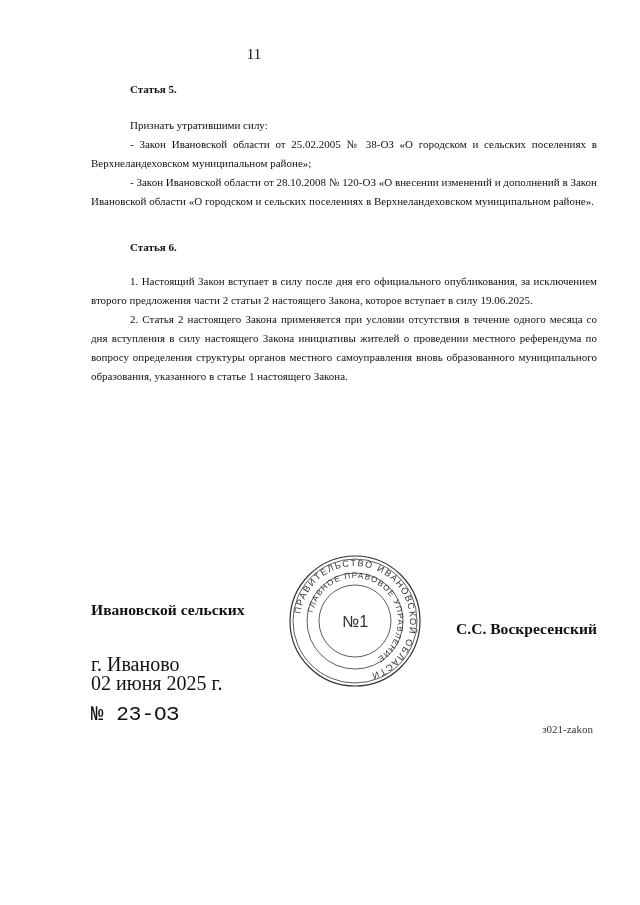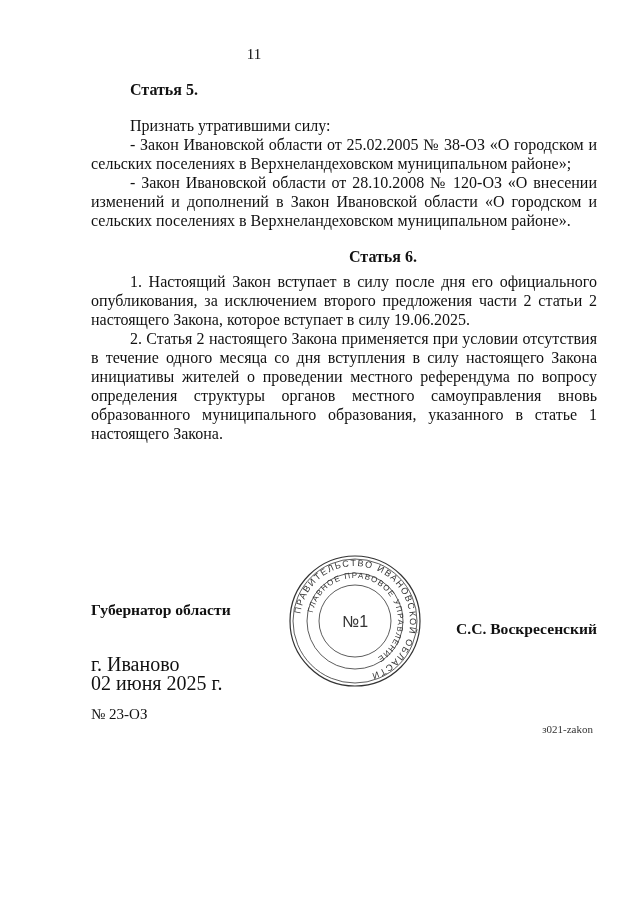--- a/index.html
+++ b/index.html
@@ -1,30 +1,30 @@
 <!DOCTYPE html>
 <html><head>
 <meta charset="utf-8">
 <style>
   html, body { margin:0; padding:0; background:#ffffff; }
   body { width:640px; height:905px; position:relative; overflow:hidden;
          font-family:"Liberation Serif", serif; color:#111; }
   .page-num { position:absolute; left:0; width:508px; top:46px; text-align:center; font-size:15px; }
-  .text-block { position:absolute; left:91px; width:506px; font-size:16px; line-height:19px; }
+  .text-block { position:absolute; left:91px; width:506px; font-size:11px; line-height:19px; }
   .h { font-weight:bold; }
   .p { text-align:justify; text-align-last:left; }
   .ind { text-indent:39px; }
   .art5-h { top:80px; left:130px; }
   .art5 { top:116px; }
-  .art6-h { top:247px; left:130px;text-align:center; }
+  .art6-h { top:238px; left:130px; }
   .art6 { top:272px; }
   .sig-left { position:absolute; left:91px; top:600px; font-size:15.6px; line-height:19px; font-weight:bold; }
   .sig-right { position:absolute; right:43px; top:619px; font-size:15.6px; line-height:19px; font-weight:bold; }
   .place { position:absolute; left:91px; top:655px; font-size:20px; line-height:19px; }
-  .num { position:absolute; left:91px; top:705px; font-size:15px; line-height:19px; }
+  .num { position:absolute; left:91px; top:705px; font-size:21px; line-height:19px;font-family:Liberation Mono, monospace; }
   .code { position:absolute; right:47px; top:723px; font-size:11px; color:#333; }
   .stamp { position:absolute; left:287px; top:553px; width:136px; height:136px; }
 </style>
 </head>
 <body>
 
 <div class="page-num">11</div>
 
 <div class="text-block h art5-h">Статья 5.</div>
 <div class="text-block art5">
@@ -33,21 +33,21 @@
   <div class="p ind">- Закон Ивановской области от 28.10.2008 № 120-ОЗ «О внесении изменений и дополнений в Закон Ивановской области «О городском и сельских поселениях в Верхнеландеховском муниципальном районе».</div>
 </div>
 
 <div class="text-block h art6-h">Статья 6.</div>
 <div class="text-block art6">
   <div class="p ind">1. Настоящий Закон вступает в силу после дня его официального опубликования, за исключением второго предложения части 2 статьи 2 настоящего Закона, которое вступает в силу 19.06.2025.</div>
   <div class="p ind">2. Статья 2 настоящего Закона применяется при условии отсутствия в течение одного месяца со дня вступления в силу настоящего Закона инициативы жителей о проведении местного референдума по вопросу определения структуры органов местного самоуправления вновь образованного муниципального образования, указанного в статье 1 настоящего Закона.</div>
 </div>
 
 <div class="sig-left">
-  <div>Губернатор области</div>
+  <div>Ивановской сельских</div>
 </div>
 
 <svg class="stamp" viewBox="0 0 136 136">
   <defs>
     <path id="outerArc" d="M68,68 m-55,0 a55,55 0 1,1 110,0 a55,55 0 1,1 -110,0"></path>
     <path id="innerArc" d="M68,68 m-43,0 a43,43 0 1,1 86,0 a43,43 0 1,1 -86,0"></path>
   </defs>
   <circle cx="68" cy="68" r="65" fill="none" stroke="#333" stroke-width="1.2"></circle>
   <circle cx="68" cy="68" r="62" fill="none" stroke="#333" stroke-width="0.8"></circle>
   <circle cx="68" cy="68" r="48" fill="none" stroke="#333" stroke-width="0.8"></circle>

